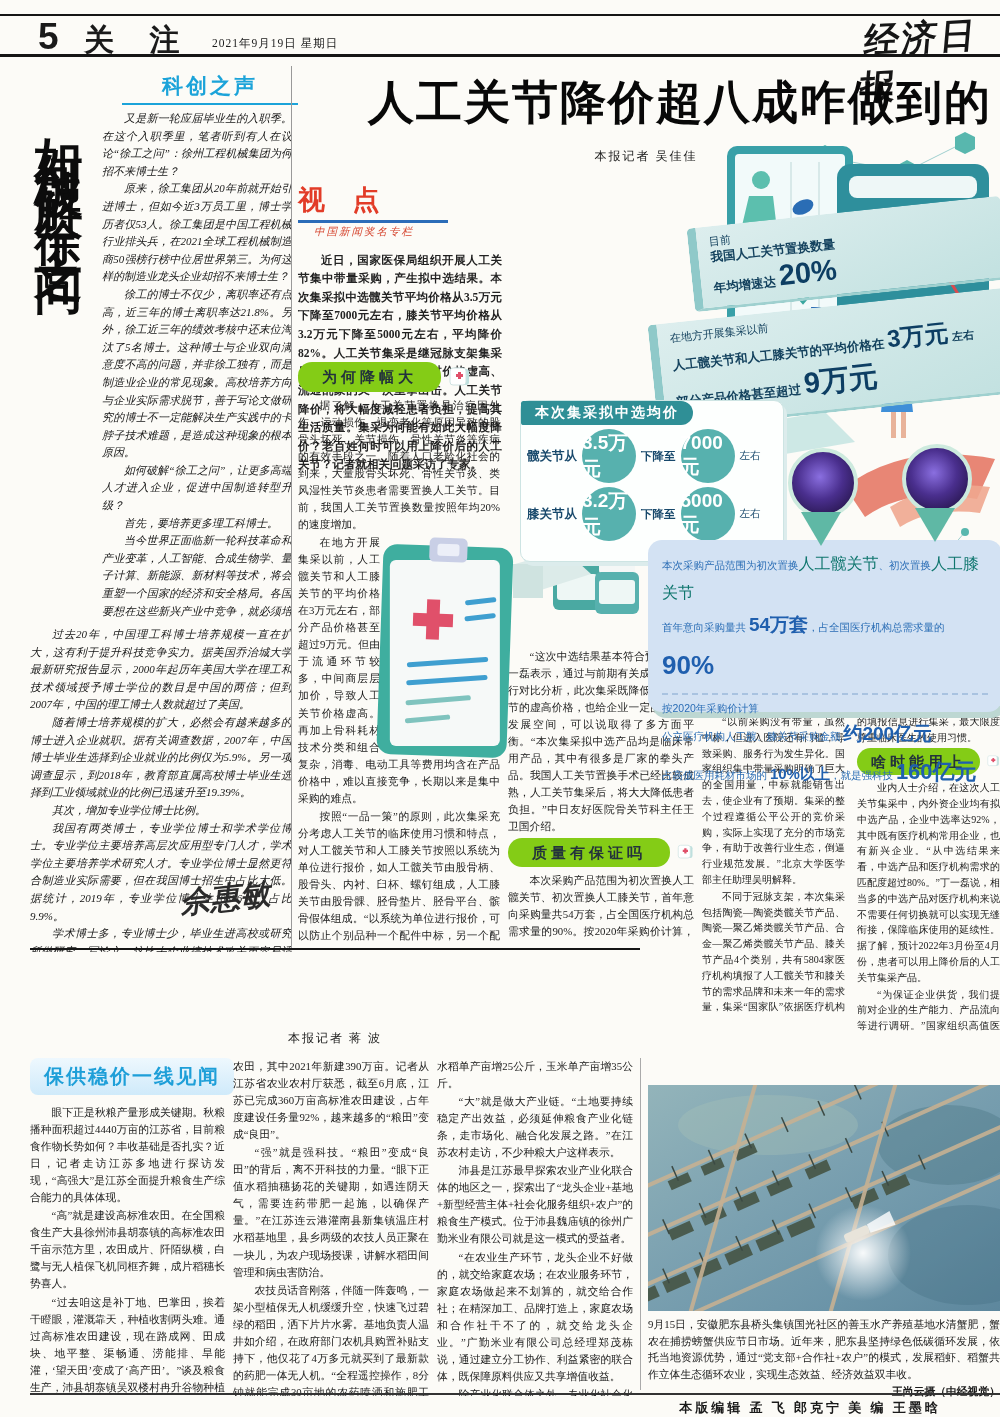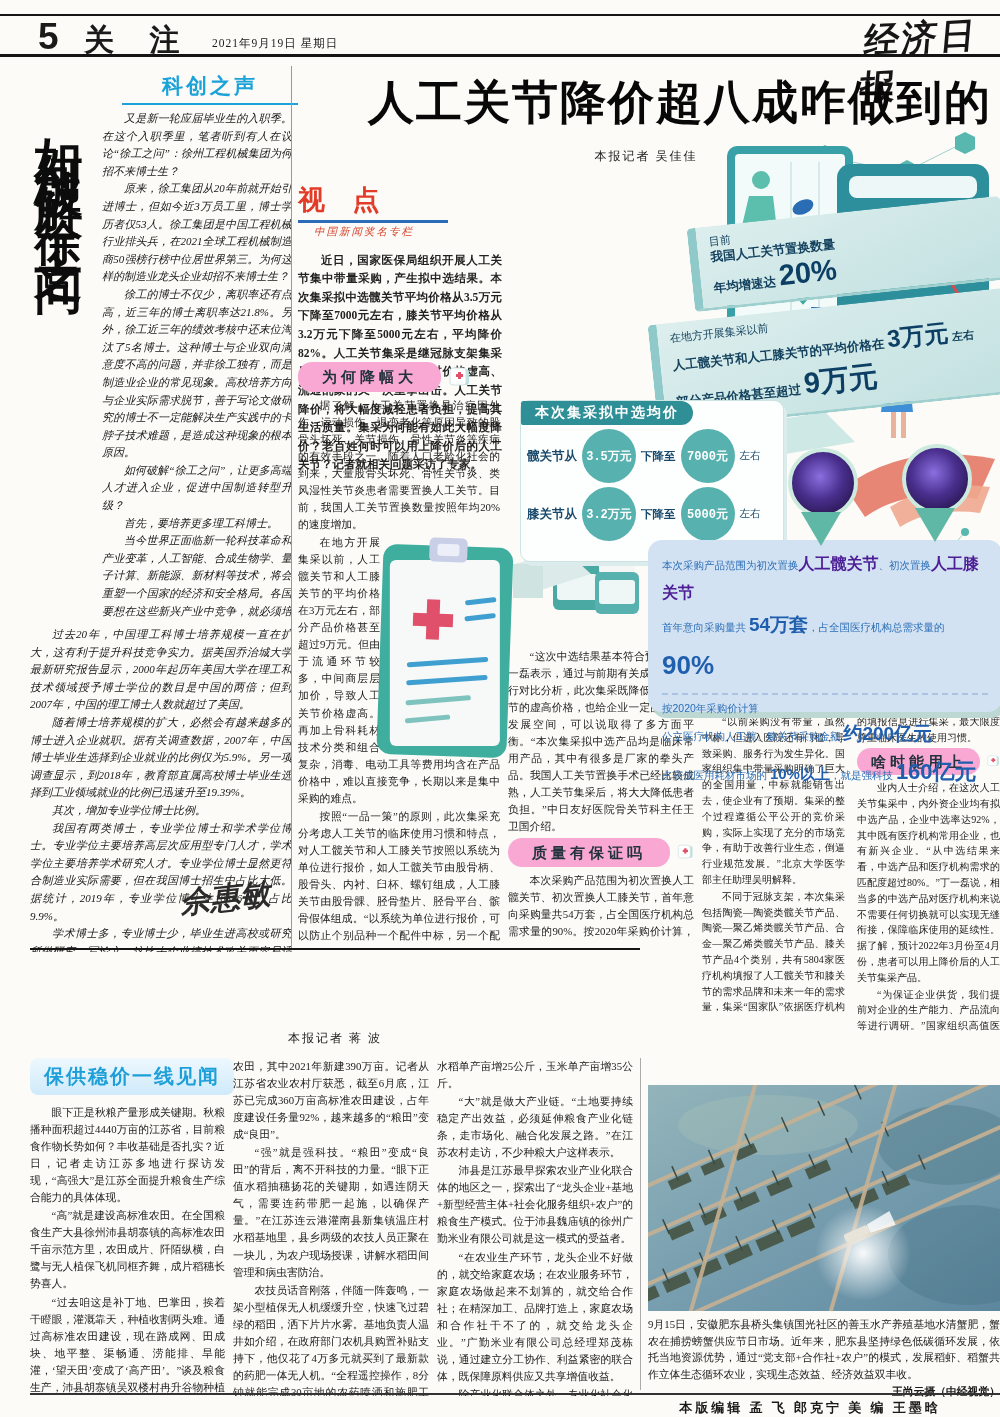--- a/index.html
+++ b/index.html
@@ -23,21 +23,21 @@
   
   .headline{font-size:46px;font-weight:900;text-align:right;letter-spacing:2px;color:#080808;}
   .byline{font-size:12px;text-align:center;letter-spacing:2px;}
   .vp-label{color:#e23c28;font-size:27px;font-weight:900;letter-spacing:10px;font-family:"Liberation Sans",sans-serif;}
   .vp-underline{height:3px;background:#2b6cb8;width:150px;margin:2px 0 2px 0;}
   .vp-sub{color:#d5452f;font-size:10.5px;font-style:italic;letter-spacing:2px;margin-left:16px;}
   .vp-intro{font-size:11.5px;font-weight:700;line-height:1.62;text-align:justify;text-indent:2em;color:#222;}
   .btext{font-size:10.8px;line-height:1.58;text-align:justify;overflow:hidden;}
   .btext p{margin:0 0 1px 0;text-indent:2em;}
   .sec-head{display:flex;align-items:center;gap:6px;margin:2px 0 5px 0;}
-  .sec-pill{background:#f9a8d4;border-radius:14px;padding:3px 24px;font-size:15px;font-weight:900;
+  .sec-pill{background:#84cc16;border-radius:14px;padding:3px 24px;font-size:15px;font-weight:900;
             color:#23323c;letter-spacing:4px;white-space:nowrap;font-family:"Liberation Sans",sans-serif;}
   .twocol{column-count:2;column-gap:12px;column-fill:auto;}
   .twocol .sec-head{break-inside:avoid;}
   .clip-spacer{float:right;width:116px;height:212px;margin:2px -2px 2px 6px;}
   
   .tealcard{background:linear-gradient(160deg,#ddeeee 0%,#c2e1e0 100%);border-left:9px solid #8fc9c9;
             border-bottom:3px solid #9fd0cf;border-radius:5px;padding:8px 12px;color:#14425e;
             font-family:"Liberation Sans","DejaVu Sans",sans-serif;}
   .tc-s{font-size:11px;}
   .tc-m{font-size:12.5px;font-weight:700;}
@@ -46,24 +46,24 @@
   .panel{background:#fdfffe;border:1px solid #cde4e3;border-radius:10px;box-shadow:3px 4px 0 #dcecec;}
   .panel-title{background:#2f8f96;color:#fff;font-weight:900;font-size:14px;letter-spacing:2px;
                border-radius:3px 14px 14px 3px;padding:3px 14px;display:inline-block;
                font-family:"Liberation Sans",sans-serif;}
   .prow{display:flex;align-items:center;gap:5px;margin:4px 0 0 6px;color:#17486b;
         font-family:"Liberation Sans",sans-serif;}
   .prow .lab{font-size:12.5px;font-weight:700;}
   .prow .mid{font-size:11.5px;font-weight:700;}
   .prow .tail{font-size:10.5px;}
   .pcirc{width:54px;height:54px;border-radius:50%;background:#57b1ae;color:#fff;display:flex;
-         align-items:center;justify-content:center;font-weight:900;font-size:12px;flex:0 0 auto;font-family:Liberation Mono, monospace;}
+         align-items:center;justify-content:center;font-weight:900;font-size:19px;flex:0 0 auto;}
   .scope{background:#d3e2f3;border-radius:14px;box-shadow:4px 6px 0 #bdd7d2;padding:10px 14px;
          color:#2a6db5;font-family:"Liberation Sans","DejaVu Sans",sans-serif;font-size:10.5px;line-height:1.8;}
-  .scope .b1{font-size:16px;font-weight:700;color:#4c1d95;}
+  .scope .b1{font-size:16px;font-weight:400;color:#0f766e;}
   .scope .b2{font-size:19px;font-weight:900;color:#1f5fae;}
   .scope .b3{font-size:26px;font-weight:900;color:#1f5fae;}
   .scope .b4{font-size:15px;font-weight:900;color:#1f5fae;}
   .scope .b5{font-size:22px;font-weight:900;color:#1f5fae;}
   .scope hr{border:none;border-top:2px dashed #a9c3e0;margin:4px 0;}
   .pin{position:absolute;width:66px;}
   .pin .ball{width:62px;height:62px;border-radius:50%;border:4px solid #cdeade;
              background:radial-gradient(circle at 45% 40%,#8a6fe0 0%,#4a2f8e 45%,#221244 90%);}
   .pin .tip{width:0;height:0;margin:-6px auto 0 auto;border-left:20px solid transparent;
             border-right:20px solid transparent;border-top:34px solid #5fb8a5;}

